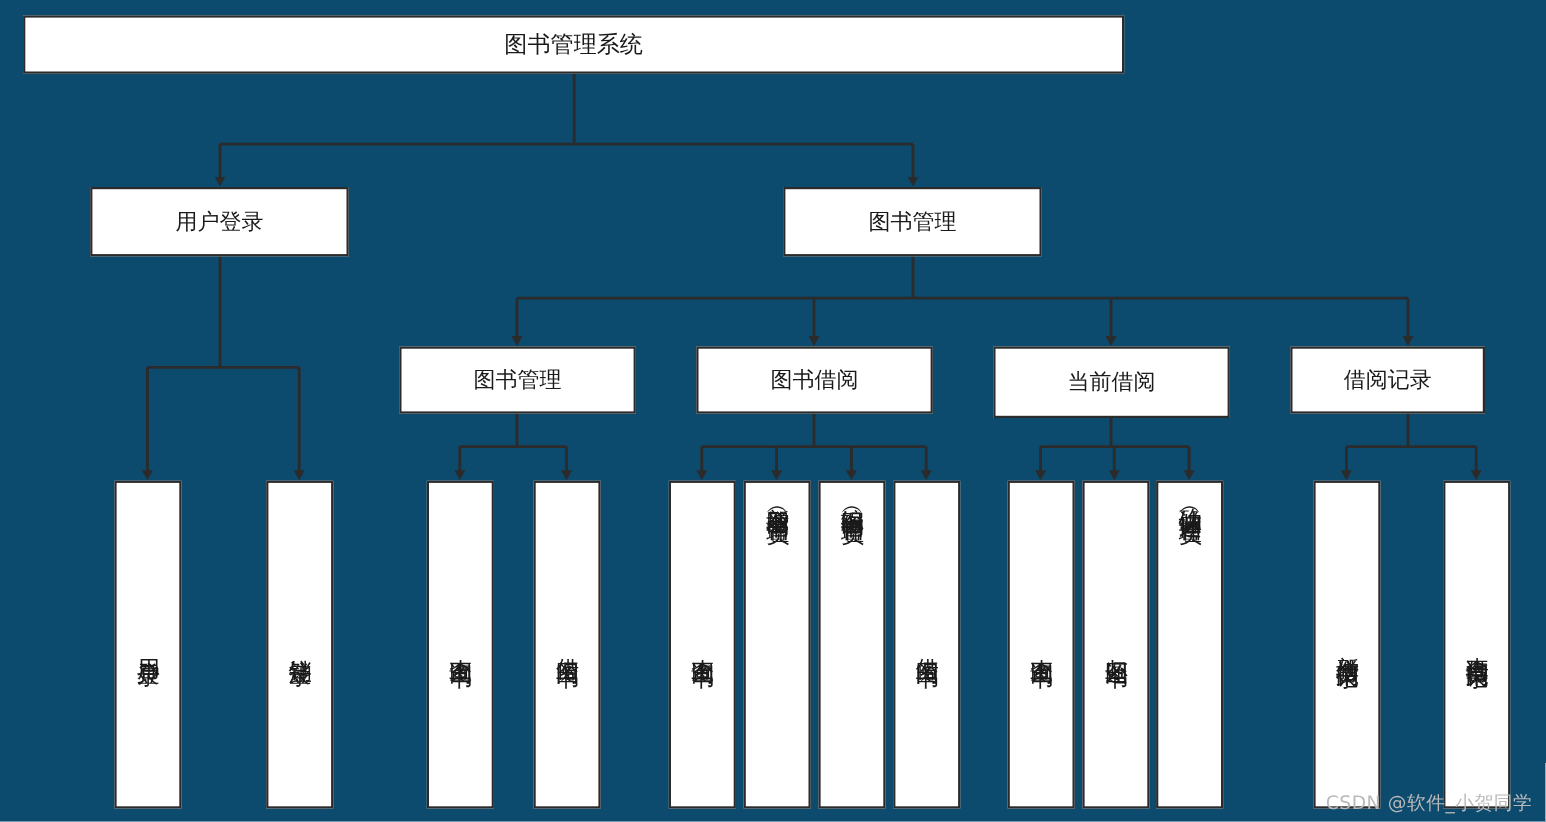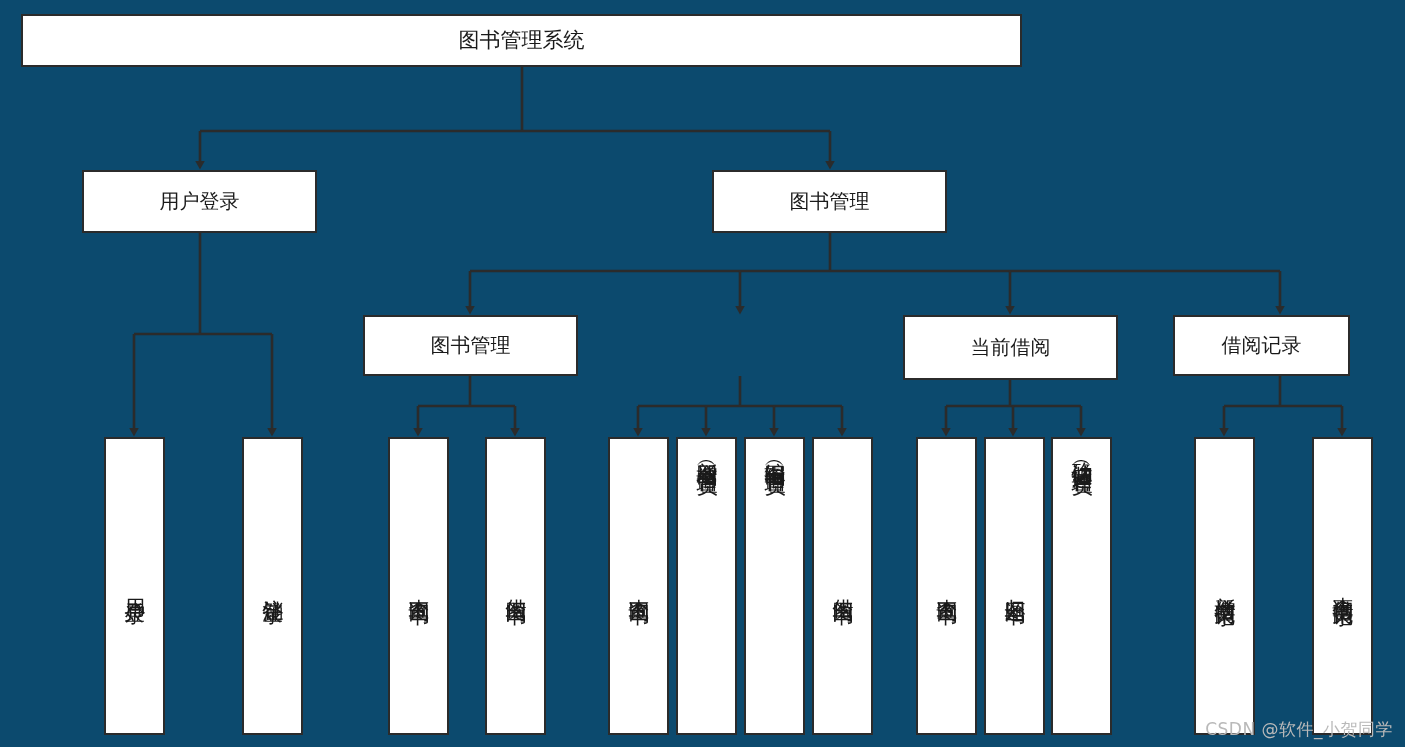--- a/index.html
+++ b/index.html
@@ -135,20 +135,23 @@
   <div class="node node-l2" style="left:82px; top:170px; width:235px; height:63px;">
     <span class="label">用户登录</span>
   </div>
   <div class="node node-l2" style="left:712px; top:170px; width:235px; height:63px;align-items:center;">
     <span class="label">图书管理</span>
   </div>
 
   <div class="node node-l3" style="left:363px; top:315px; width:215px; height:61px;">
     <span class="label">图书管理</span>
   </div>
+  <div class="node node-l3" style="left:633px; top:315px; width:215px; height:61px;">
+    <span class="label">图书借阅</span>
+  </div>
   <div class="node node-l3" style="left:903px; top:315px; width:215px; height:65px;">
     <span class="label">当前借阅</span>
   </div>
   <div class="node node-l3" style="left:1173px; top:315px; width:177px; height:61px;">
     <span class="label">借阅记录</span>
   </div>
 
   <div class="node node-leaf leaf-short" style="left:104px; top:437px; width:61px; height:298px;">
     <span class="label">用户登录</span>
   </div>

